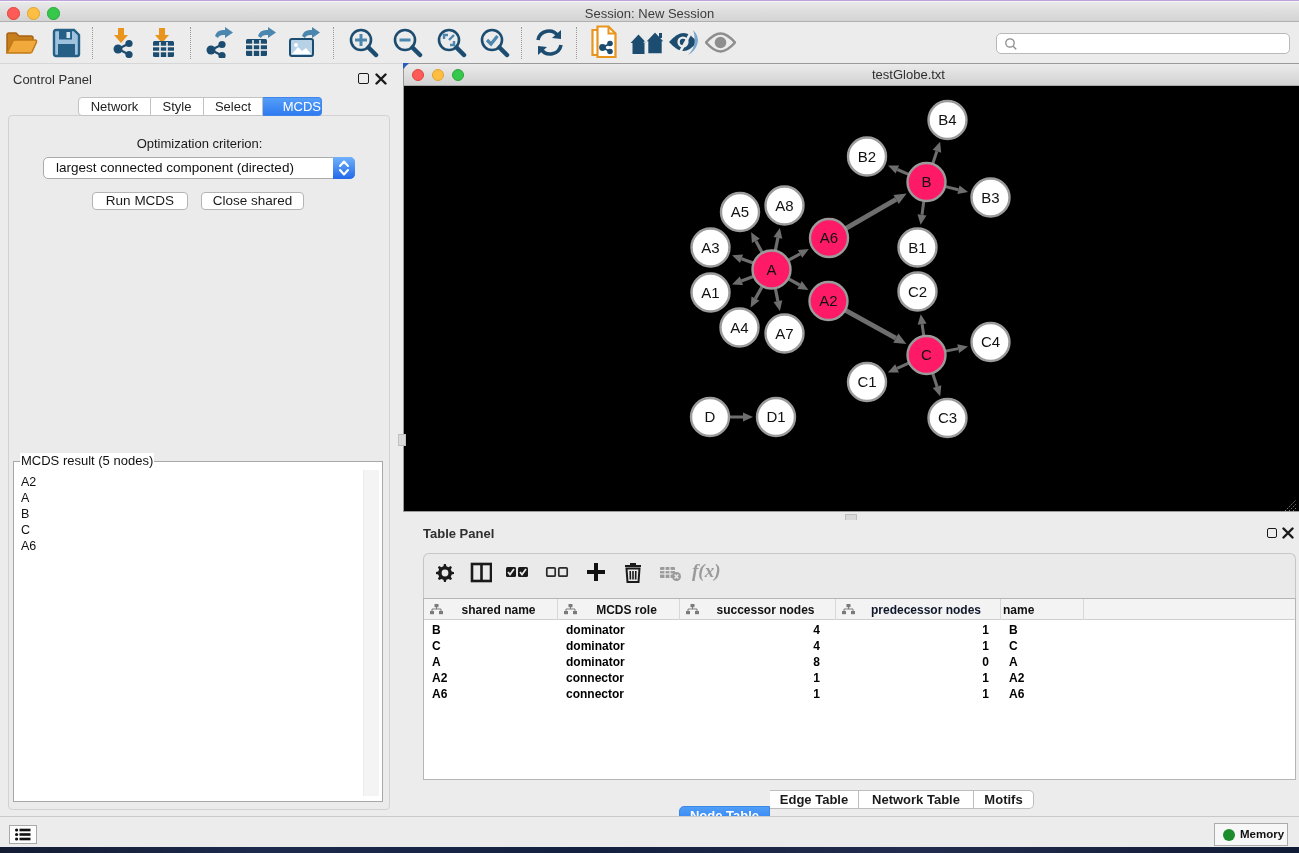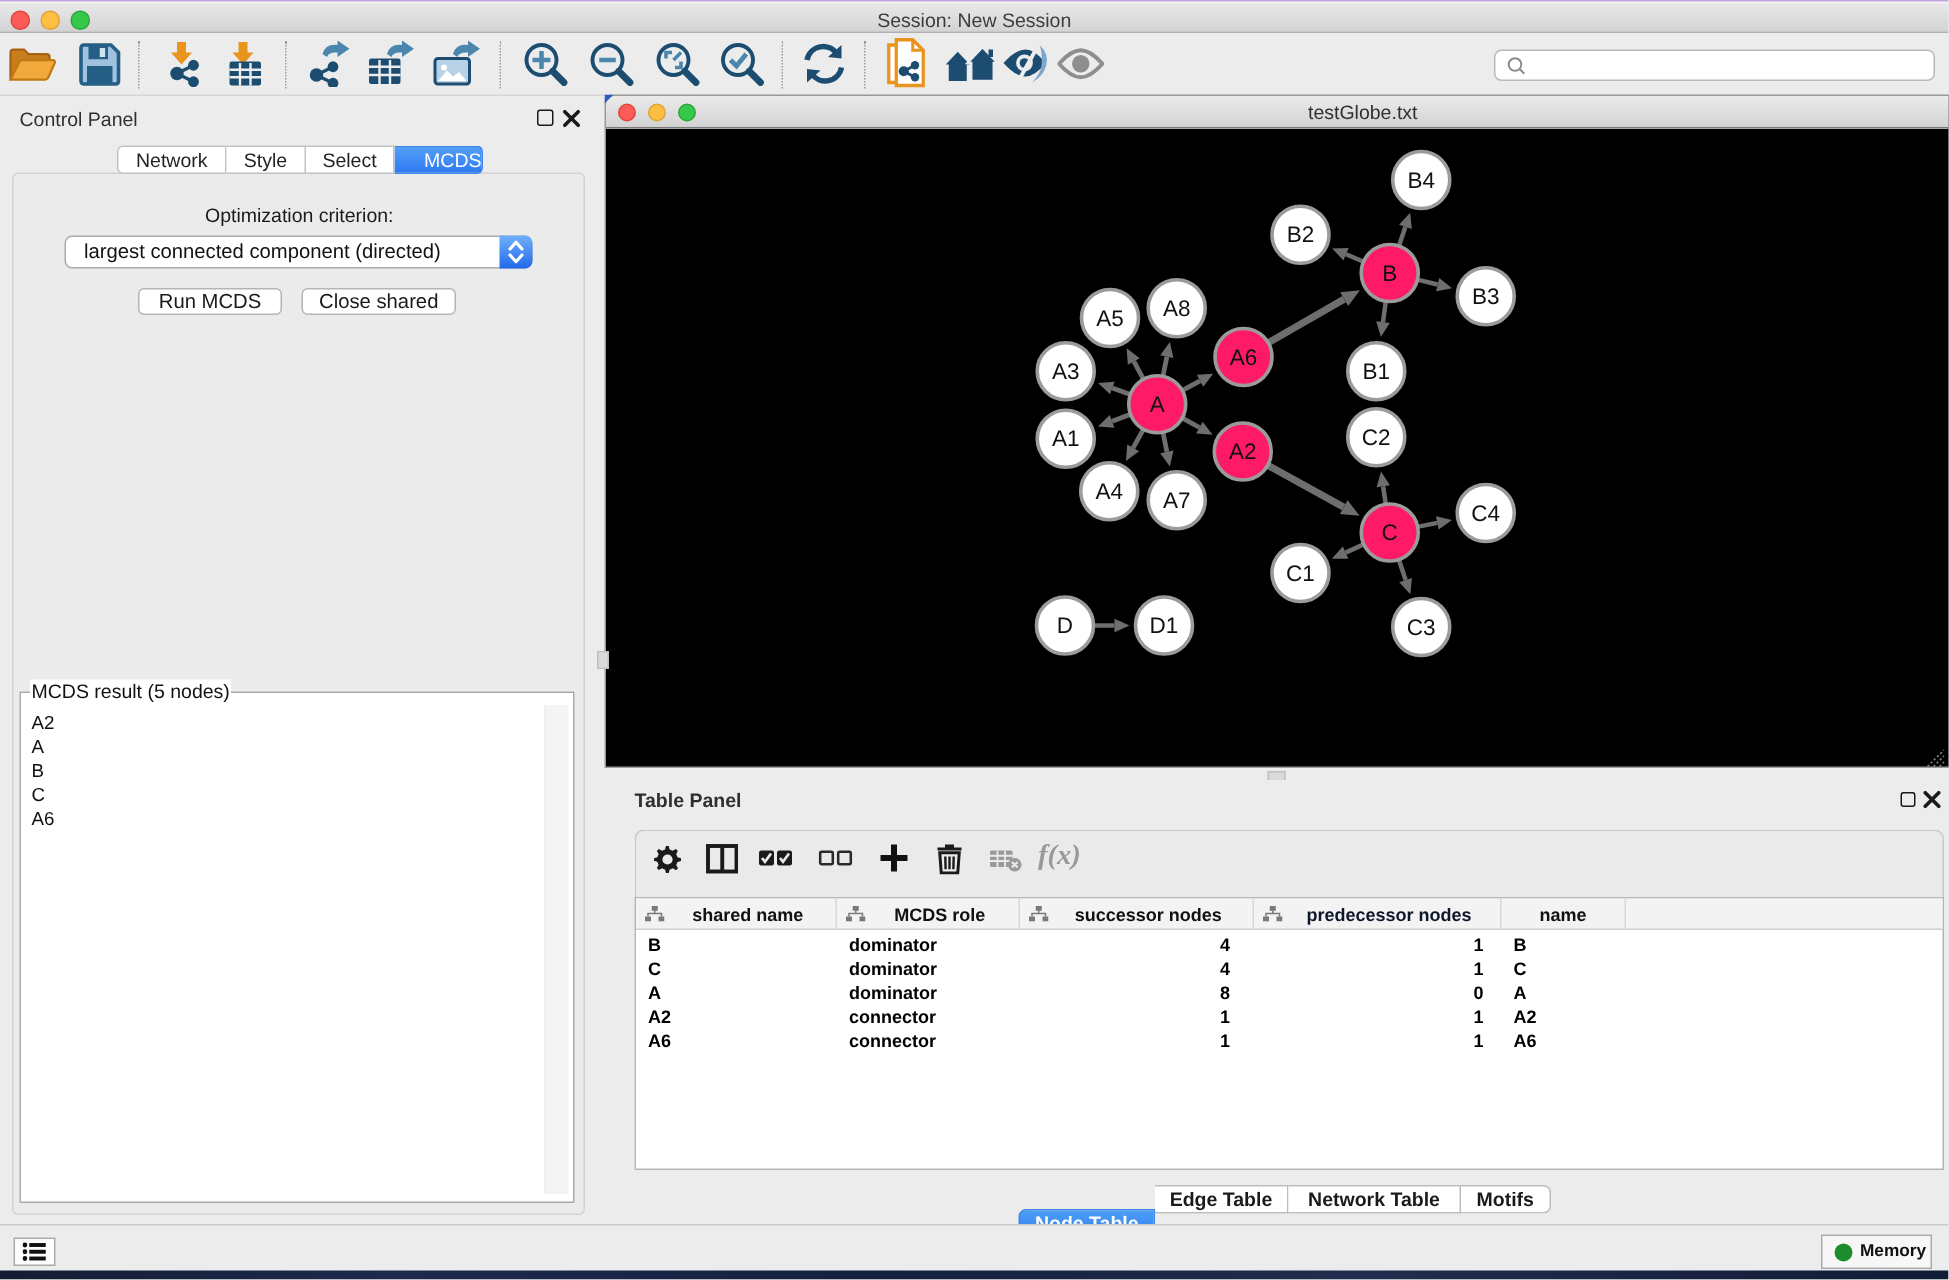--- a/index.html
+++ b/index.html
@@ -392,21 +392,21 @@
           <g fill="#7a7a7a">
             <rect x="4.5" y="0" width="4" height="3.2"></rect>
             <rect x="0" y="7" width="4" height="3.2"></rect>
             <rect x="9" y="7" width="4" height="3.2"></rect>
             <path d="M6.5 3 L6.5 5 M2 7 L2 5 L11 5 L11 7" stroke="#7a7a7a" fill="none" stroke-width="1"></path>
           </g>
         </svg>
         <div style="position:absolute;left:18px;right:2px;top:4px;text-align:center;font-size:12px;color:#0f172a;">predecessor nodes</div>
       </div>
 <div style="position:absolute;left:577px;top:0;width:83px;height:21px;border-right:1px solid #d8d8d8;">
-        <div style="position:absolute;left:2px;right:2px;top:4px;text-align:center;font-size:12px;color:#111;">name</div>
+        <div style="position:absolute;left:2px;right:2px;top:4px;text-align:left;font-size:12px;color:#111;">name</div>
       </div>
 <div style="position:absolute;left:8px;top:24px;font-size:12px;">B</div>
 <div style="position:absolute;left:142px;top:24px;font-size:12px;">dominator</div>
 <div style="position:absolute;left:256px;top:24px;width:140px;text-align:right;font-size:12px;">4</div>
 <div style="position:absolute;left:412px;top:24px;width:153px;text-align:right;font-size:12px;">1</div>
 <div style="position:absolute;left:585px;top:24px;font-size:12px;">B</div>
 <div style="position:absolute;left:8px;top:40px;font-size:12px;">C</div>
 <div style="position:absolute;left:142px;top:40px;font-size:12px;">dominator</div>
 <div style="position:absolute;left:256px;top:40px;width:140px;text-align:right;font-size:12px;">4</div>
 <div style="position:absolute;left:412px;top:40px;width:153px;text-align:right;font-size:12px;">1</div>

